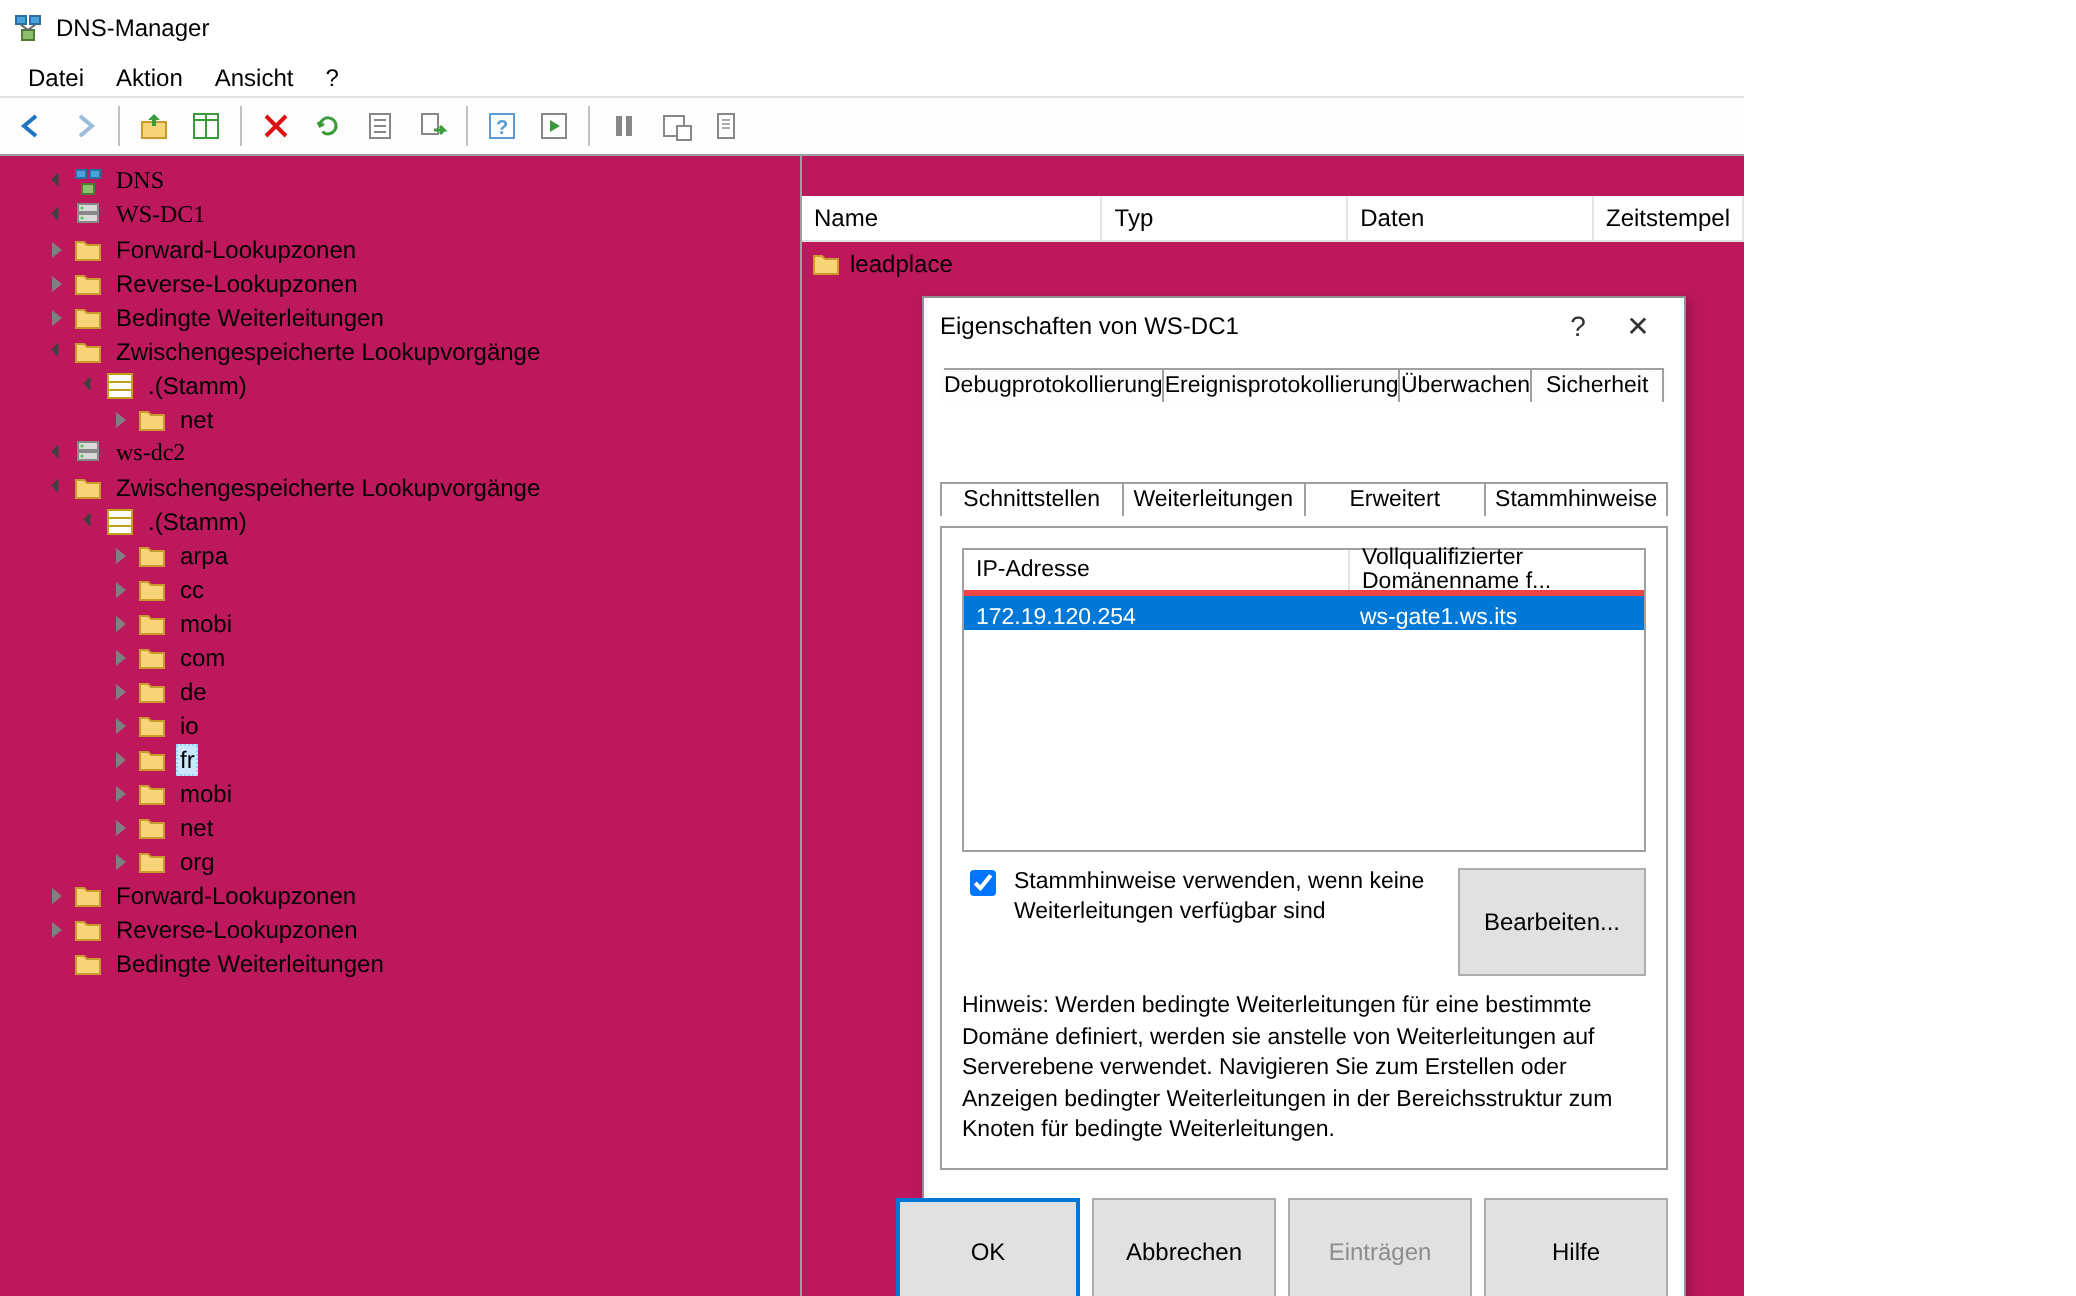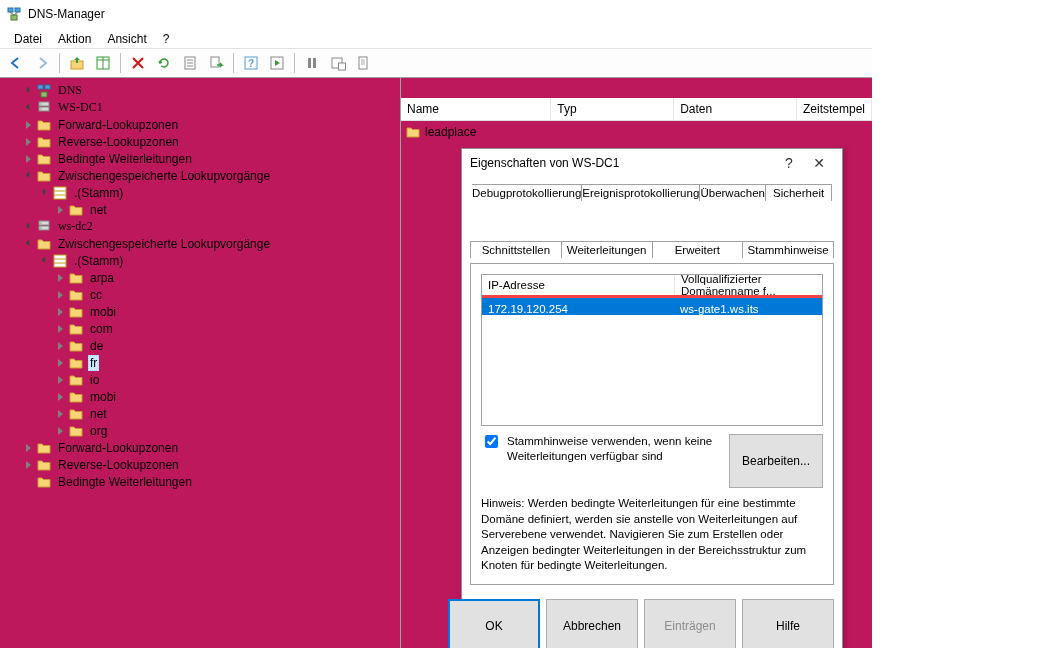--- a/index.html
+++ b/index.html
@@ -331,37 +331,37 @@
           </div>
           <div class="row ind3">
             <span class="tw closed"></span>
             <span class="nico">
               <svg width="16" height="16">
                 <path d="M2 4 L6 4 L7.5 5.5 L14 5.5 L14 13 L2 13 Z" fill="#f8d478" stroke="#c99b2e"></path>
               </svg>
             </span>
             <span class="lbl">de</span>
           </div>
+          <div class="row ind3">
+            <span class="tw closed"></span>
+            <span class="nico">
+              <svg width="16" height="16">
+                <path d="M2 4 L6 4 L7.5 5.5 L14 5.5 L14 13 L2 13 Z" fill="#f8d478" stroke="#c99b2e"></path>
+              </svg>
+            </span>
+            <span class="lbl">io</span>
+          </div>
           <div class="row ind3 sel">
             <span class="tw closed"></span>
             <span class="nico">
               <svg width="16" height="16">
                 <path d="M2 4 L6 4 L7.5 5.5 L14 5.5 L14 13 L2 13 Z" fill="#f8d478" stroke="#c99b2e"></path>
               </svg>
             </span>
             <span class="lbl">fr</span>
-          </div>
-          <div class="row ind3">
-            <span class="tw closed"></span>
-            <span class="nico">
-              <svg width="16" height="16">
-                <path d="M2 4 L6 4 L7.5 5.5 L14 5.5 L14 13 L2 13 Z" fill="#f8d478" stroke="#c99b2e"></path>
-              </svg>
-            </span>
-            <span class="lbl">io</span>
           </div>
           <div class="row ind3">
             <span class="tw closed"></span>
             <span class="nico">
               <svg width="16" height="16">
                 <path d="M2 4 L6 4 L7.5 5.5 L14 5.5 L14 13 L2 13 Z" fill="#f8d478" stroke="#c99b2e"></path>
               </svg>
             </span>
             <span class="lbl">mobi</span>
           </div>

